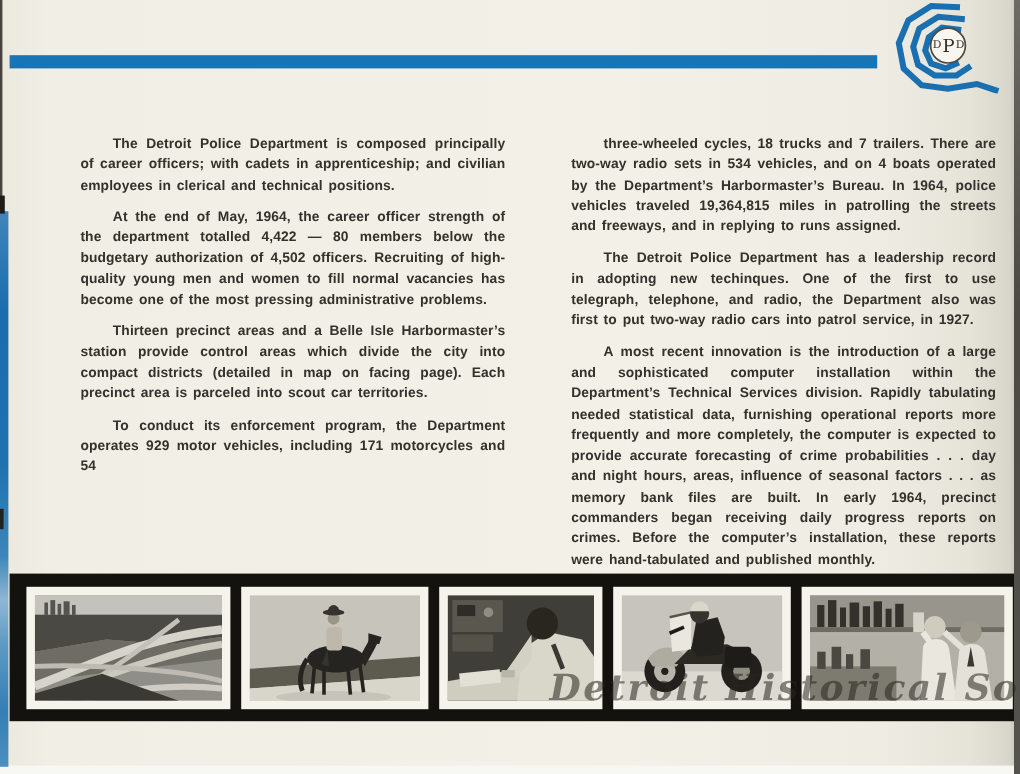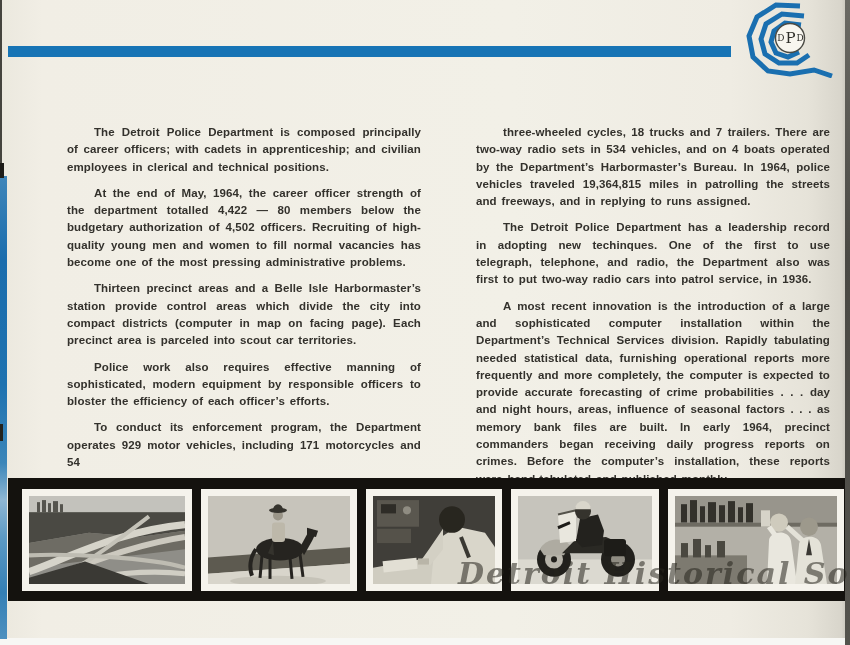--- a/index.html
+++ b/index.html
@@ -33,21 +33,21 @@
   .logo-letters{
     position:absolute;left:38px;top:25px;width:29px;height:23px;
     display:flex;align-items:center;justify-content:center;
     font-family:"DejaVu Serif", serif;color:#2f2e29;line-height:1;
   }
   .logo-letters .sm{font-size:9px;}
   .logo-letters .lg{font-size:15px;margin:0 1px;}
 
   
   .column{
-    position:absolute;top:124px;width:354px;
+    position:absolute;top:112px;width:354px;
     font-size:11.5px;line-height:17.3px;color:#33312c;
     text-align:justify;letter-spacing:0.1px;word-spacing:1.5px;
     font-weight:bold;
   }
   .column-left{left:67px;}
   .column-right{left:448px;margin-left:28px;}
   .column p{margin:0 0 9px 0;text-indent:27px;}
 
   
   .photo-strip{
@@ -100,27 +100,26 @@
     <div class="logo-letters">
       <span class="sm">D</span>
       <span class="lg">P</span>
       <span class="sm">D</span>
     </div>
   </div>
 
   <div class="column column-left">
     <p>The Detroit Police Department is composed principally of career officers; with cadets in apprenticeship; and civilian employees in clerical and technical positions.</p>
     <p>At the end of May, 1964, the career officer strength of the department totalled 4,422 — 80 members below the budgetary authorization of 4,502 officers.  Recruiting of high-quality young men and women to fill normal vacancies has become one of the most pressing administrative problems.</p>
-    <p>Thirteen precinct areas and a Belle Isle Harbormaster’s station provide control areas which divide the city into compact districts (computer in map on facing page).  Each precinct area is parceled into scout car territories.</p>
-    <p>Police work also requires effective manning of sophisticated, modern equipment by responsible officers to bloster the efficiency of each officer’s efforts.</p>
+    <p>Thirteen precinct areas and a Belle Isle Harbormaster’s station provide control areas which divide the city into compact districts (detailed in map on facing page).  Each precinct area is parceled into scout car territories.</p>
     <p>To conduct its enforcement program, the Department operates 929 motor vehicles, including 171 motorcycles and 54</p>
   </div>
   <div class="column column-right">
     <p>three-wheeled cycles, 18 trucks and 7 trailers.  There are two-way radio sets in 534 vehicles, and on 4 boats operated by the Department’s Harbormaster’s Bureau.  In 1964, police vehicles traveled 19,364,815 miles in patrolling the streets and freeways, and in replying to runs assigned.</p>
-    <p>The Detroit Police Department has a leadership record in adopting new techinques.  One of the first to use telegraph, telephone, and radio, the Department also was first to put two-way radio cars into patrol service, in 1936.</p>
+    <p>The Detroit Police Department has a leadership record in adopting new techinques.  One of the first to use telegraph, telephone, and radio, the Department also was first to put two-way radio cars into patrol service, in 1927.</p>
     <p>A most recent innovation is the introduction of a large and sophisticated computer installation within the Department’s Technical Services division. Rapidly tabulating needed statistical data, furnishing operational reports more frequently and more completely, the computer is expected to provide accurate forecasting of crime probabilities . . . day and night hours, areas, influence of seasonal factors . . . as memory bank files are built.  In early 1964, precinct commanders began receiving daily progress reports on crimes.  Before the computer’s installation, these reports were hand-tabulated and published monthly.</p>
   </div>
 
   <div class="photo-strip">
 
     <div class="photo-card card-1">
       <svg viewBox="0 0 156 86" preserveAspectRatio="none">
         <rect width="156" height="86" fill="#8f8e88"></rect>
         <rect width="156" height="16" fill="#c3c2bc"></rect>
         <g fill="#55544e">

